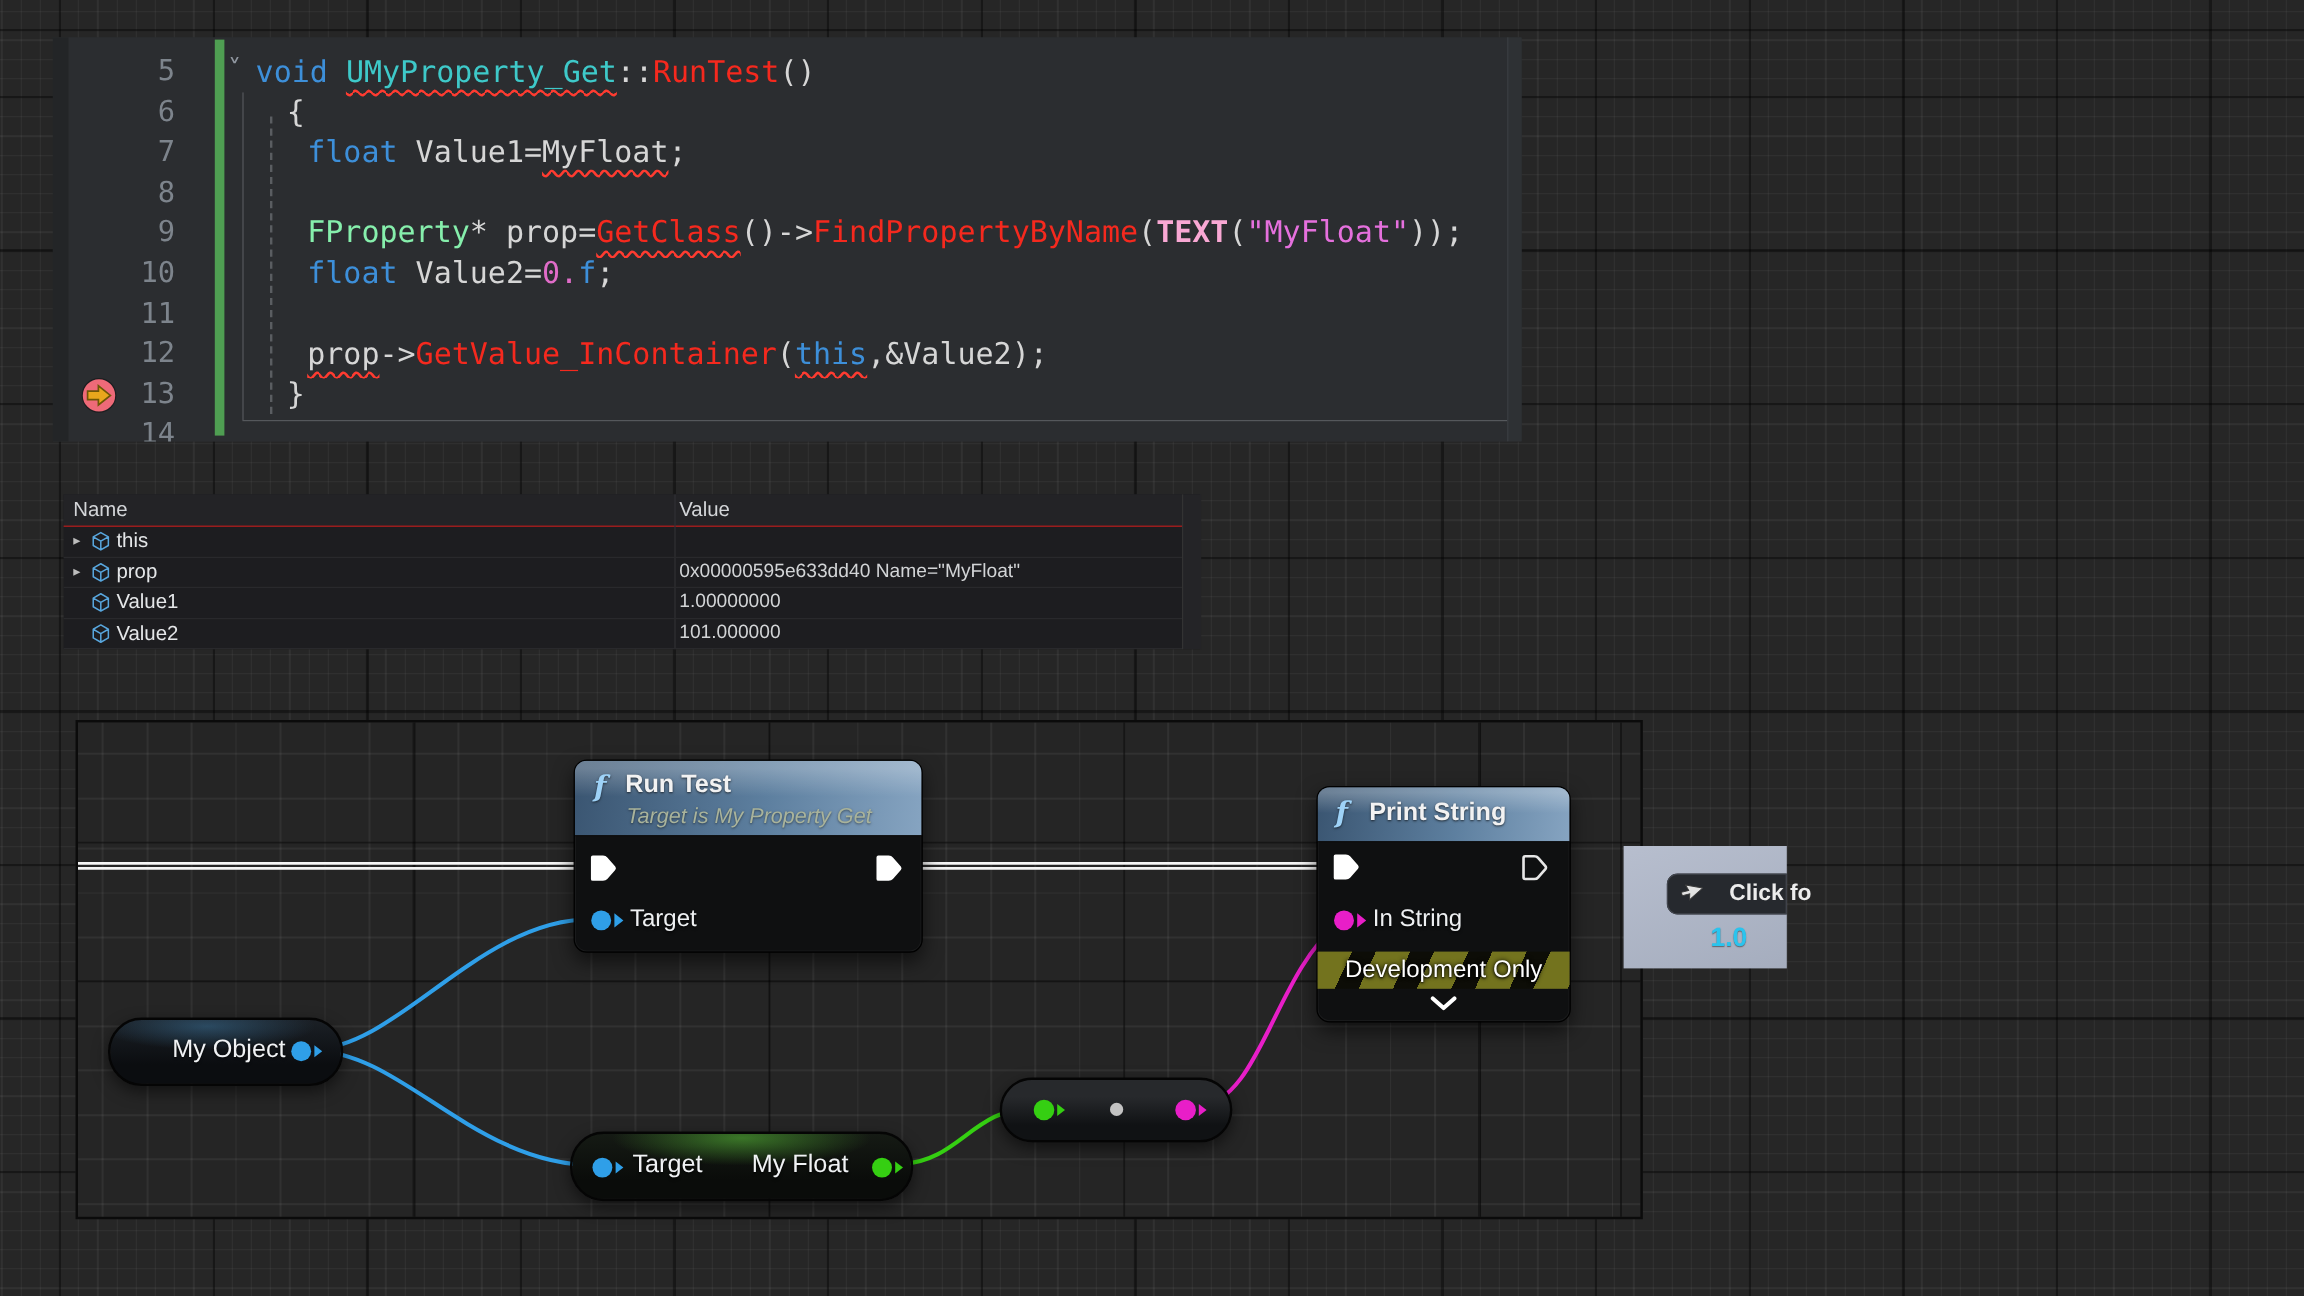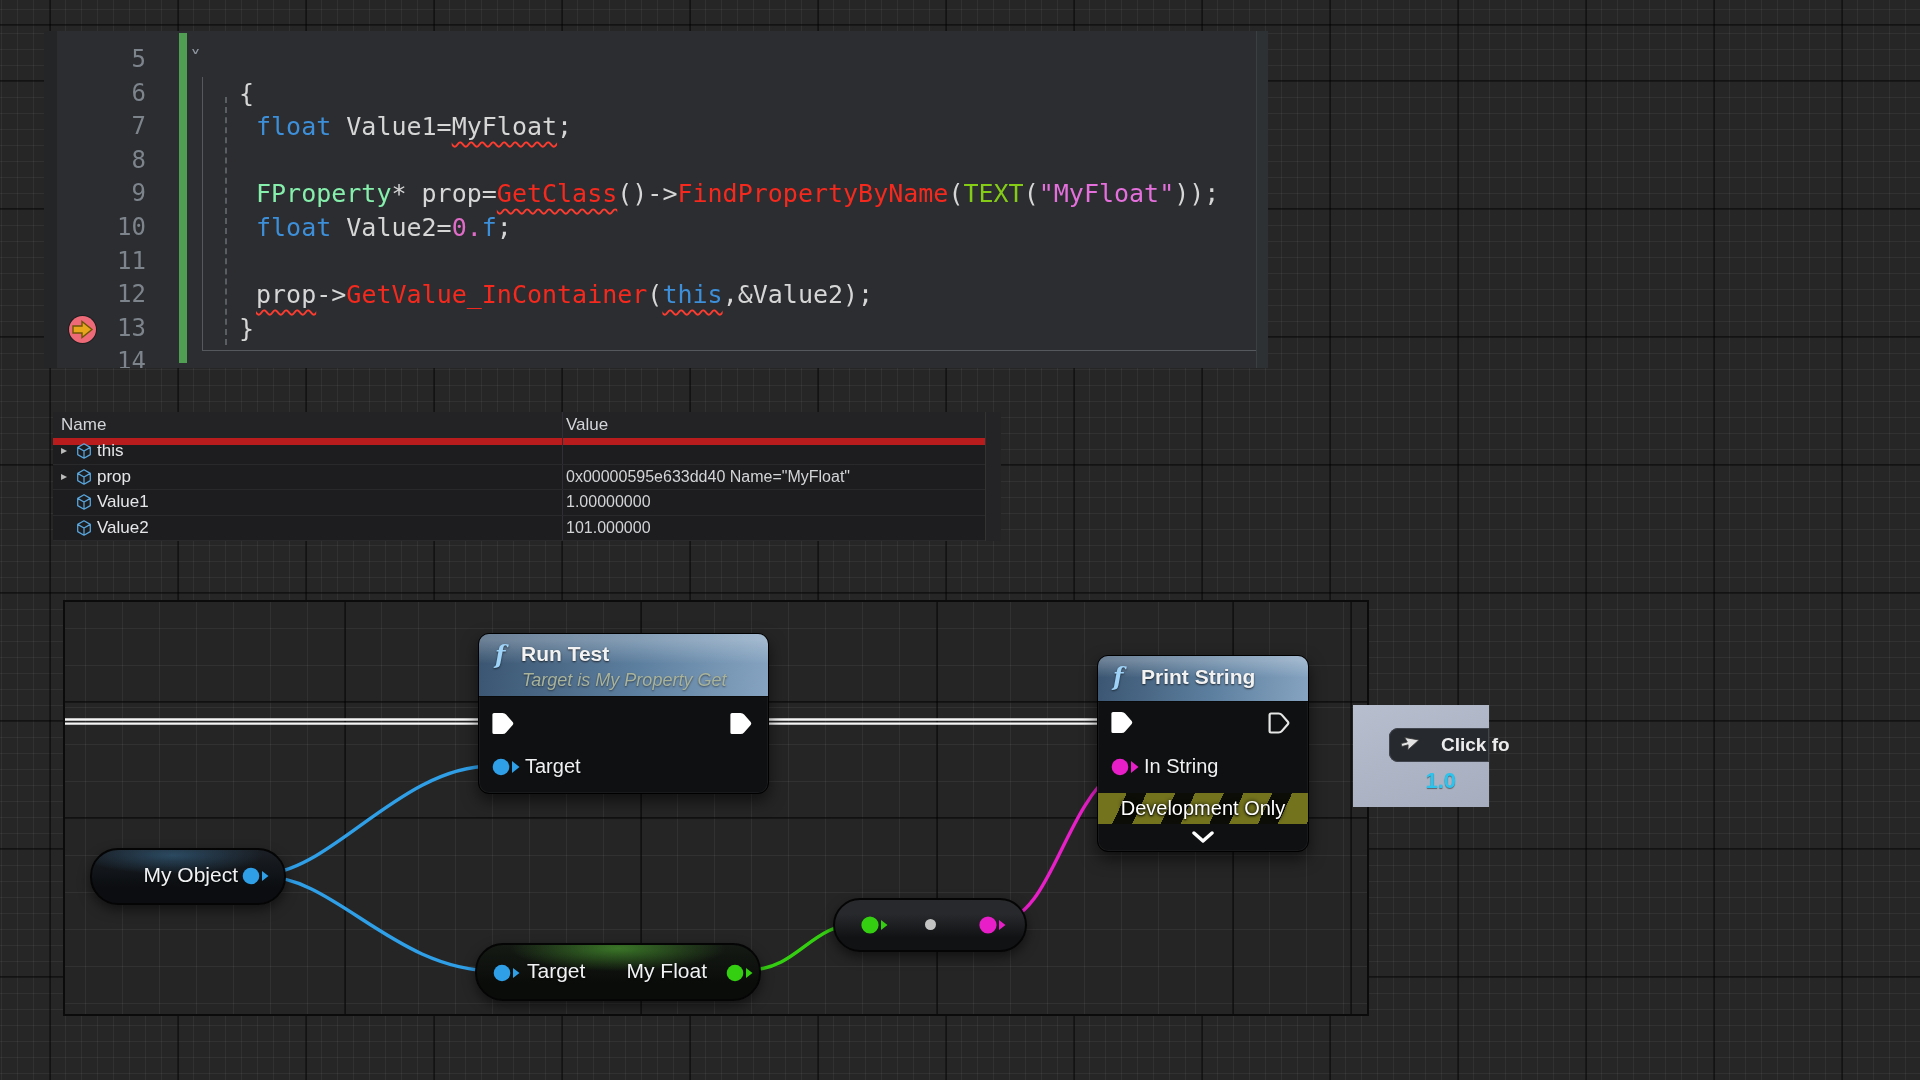--- a/index.html
+++ b/index.html
@@ -35,27 +35,27 @@
   .cp-nums{position:absolute;left:13px;top:0;width:93px;height:100%;}
   .lnum{position:absolute;right:4px;width:100%;text-align:right;height:33.6px;line-height:33.6px;
     font-family:"DejaVu Sans Mono", monospace;font-size:24px;color:#7d848c;}
   .cp-frame-v{position:absolute;left:158px;top:46px;width:1px;height:273px;background:#55585c;}
   .cp-frame-h{position:absolute;left:158px;top:319px;width:1056px;height:1px;background:#55585c;}
   .cp-indent{position:absolute;left:181px;top:66px;height:248px;width:0;border-left:2px dashed #5a5d61;}
   .cp-fold{position:absolute;left:146px;top:12px;height:33.6px;line-height:31px;font-size:22px;color:#9097a0;font-family:"DejaVu Sans", sans-serif;}
   .crow{position:absolute;height:33.6px;line-height:33.6px;white-space:pre;
     font-family:"DejaVu Sans Mono", monospace;font-size:25px;}
   .kw{color:#3d8fd9;} .ty{color:#3ec9c9;} .fn{color:#f5291e;} .tp{color:#86efac;}
-  .mac{color:#84cc16;} .str{color:#e570dd;} .nm{color:#e06cc8;} .pl{color:#d6d6d6;}
+  .mac{color:#f9a8d4;font-weight:bold;} .str{color:#e570dd;} .nm{color:#e06cc8;} .pl{color:#d6d6d6;}
   .sq{text-decoration:underline wavy #ff3b30;text-decoration-thickness:2px;text-underline-offset:6px;text-decoration-skip-ink:none;}
   .cp-bp{position:absolute;left:25px;top:285px;width:27px;height:27px;border-radius:50%;background:#ee6a78;box-shadow:0 0 0 1px rgba(0,0,0,.35);}
 
   
   .watch-panel{position:absolute;left:53px;top:412px;width:947px;height:129px;background:#1d1d20;z-index:5;font-family:"Liberation Sans", sans-serif;}
-  .w-head{position:absolute;left:0;top:0;width:932px;height:26px;background:#232326;border-bottom:7px solid #b91c1c;}
+  .w-head{position:absolute;left:0;top:0;width:932px;height:26px;background:#232326;border-bottom:1px solid #b91c1c;}
   .w-head .h1{position:absolute;left:8px;top:0;line-height:26px;font-size:17px;color:#d3d5d8;}
   .w-head .h2{position:absolute;left:513px;top:0;line-height:26px;font-size:17px;color:#d3d5d8;}
   .w-divider{position:absolute;left:509px;top:0;width:1px;height:100%;background:#303034;}
   .w-scroll{position:absolute;left:932px;top:0;width:15px;height:100%;background:#242427;border-left:1px solid #333;}
   .wrow{position:absolute;left:0;width:932px;height:25.5px;border-bottom:1px solid #29292c;}
   .wrow .tri{position:absolute;left:8px;top:0;line-height:25px;font-size:12px;color:#bcbcbc;}
   .wrow .cube{position:absolute;left:22px;top:4px;}
   .wrow .wname{position:absolute;left:44px;top:0;line-height:25px;font-size:17px;color:#e4e6e8;}
   .wrow .wval{position:absolute;left:513px;top:0;line-height:25px;font-size:16px;color:#d2d4d6;white-space:nowrap;}
 
@@ -237,20 +237,21 @@
     <div class="cp-frame-v"></div>
     <div class="cp-frame-h"></div>
     <div class="cp-indent"></div>
     <div class="cp-fold">˅</div>
     <div class="cp-bp">
       <svg width="27" height="27" viewBox="0 0 27 27">
         <path d="M4 10 h9 V5.5 L23 13.5 L13 21.5 V17 H4 Z" fill="#e8a61c" stroke="#6e5607" stroke-width="1.4"></path>
       </svg>
     </div>
     <div id="code-rows" style="position:absolute;left:0;top:0;width:100%;height:100%;">
+        <div class="crow" style="left:169px;top:12px"><span class="kw">void </span><span class="ty sq">UMyProperty_Get</span><span class="pl">::</span><span class="fn">RunTest</span><span class="pl">()</span></div>
         <div class="crow" style="left:195px;top:45.6px"><span class="pl">{</span></div>
         <div class="crow" style="left:212px;top:79.2px"><span class="kw">float</span><span class="pl"> Value1=</span><span class="pl sq">MyFloat</span><span class="pl">;</span></div>
         <div class="crow" style="left:212px;top:112.80000000000001px"></div>
         <div class="crow" style="left:212px;top:146.4px"><span class="tp">FProperty</span><span class="pl">* prop=</span><span class="fn sq">GetClass</span><span class="pl">()-&gt;</span><span class="fn">FindPropertyByName</span><span class="pl">(</span><span class="mac">TEXT</span><span class="pl">(</span><span class="str">"MyFloat"</span><span class="pl">));</span></div>
         <div class="crow" style="left:212px;top:180px"><span class="kw">float</span><span class="pl"> Value2=</span><span class="nm">0.</span><span class="kw">f</span><span class="pl">;</span></div>
         <div class="crow" style="left:212px;top:213.60000000000002px"></div>
         <div class="crow" style="left:212px;top:247.20000000000002px"><span class="pl sq">prop</span><span class="pl">-&gt;</span><span class="fn">GetValue_InContainer</span><span class="pl">(</span><span class="kw sq">this</span><span class="pl">,&amp;Value2);</span></div>
         <div class="crow" style="left:195px;top:280.8px"><span class="pl">}</span></div>
         <div class="crow" style="left:212px;top:314.40000000000003px"></div>
       </div>

